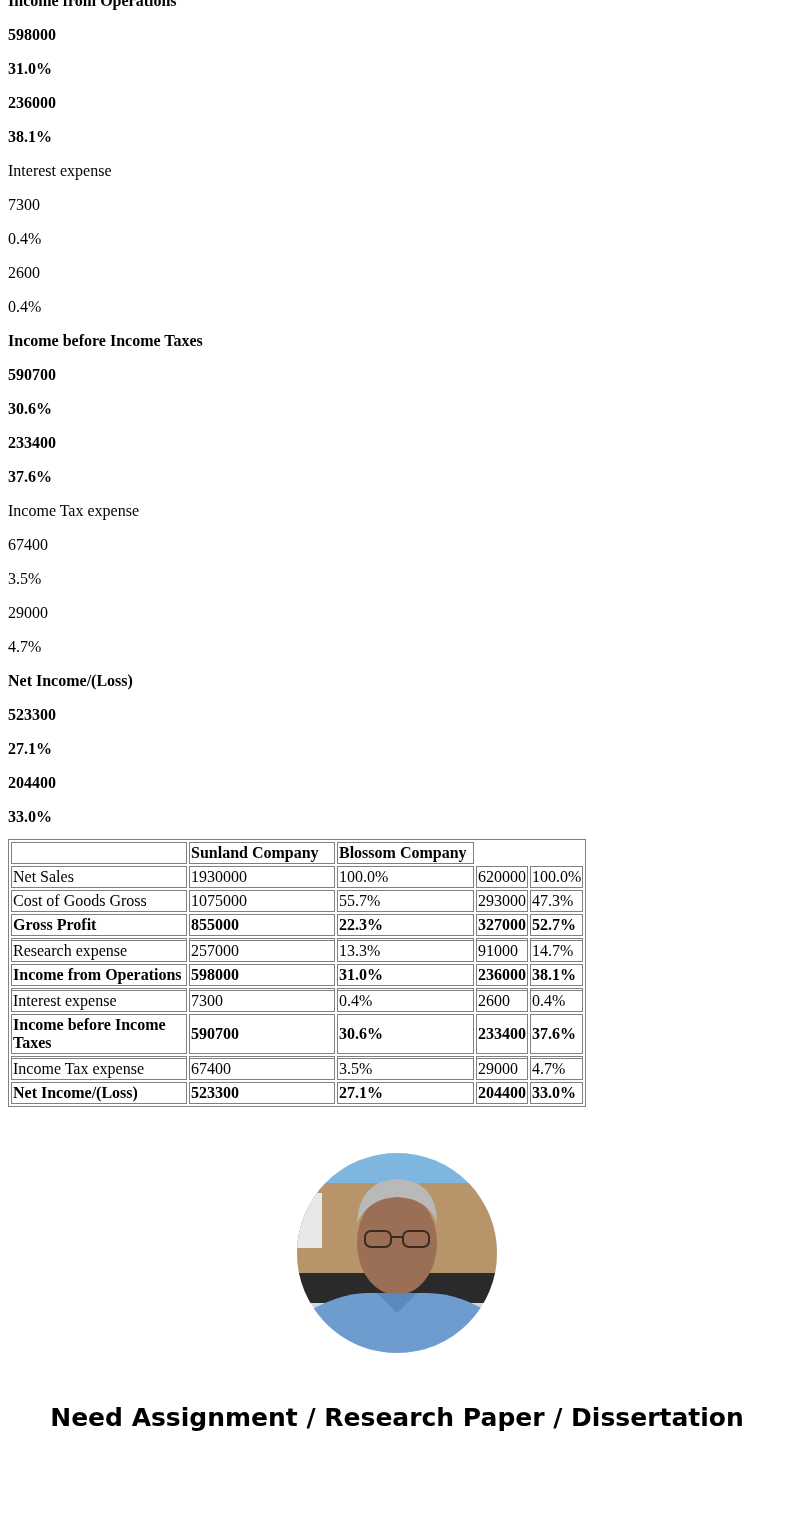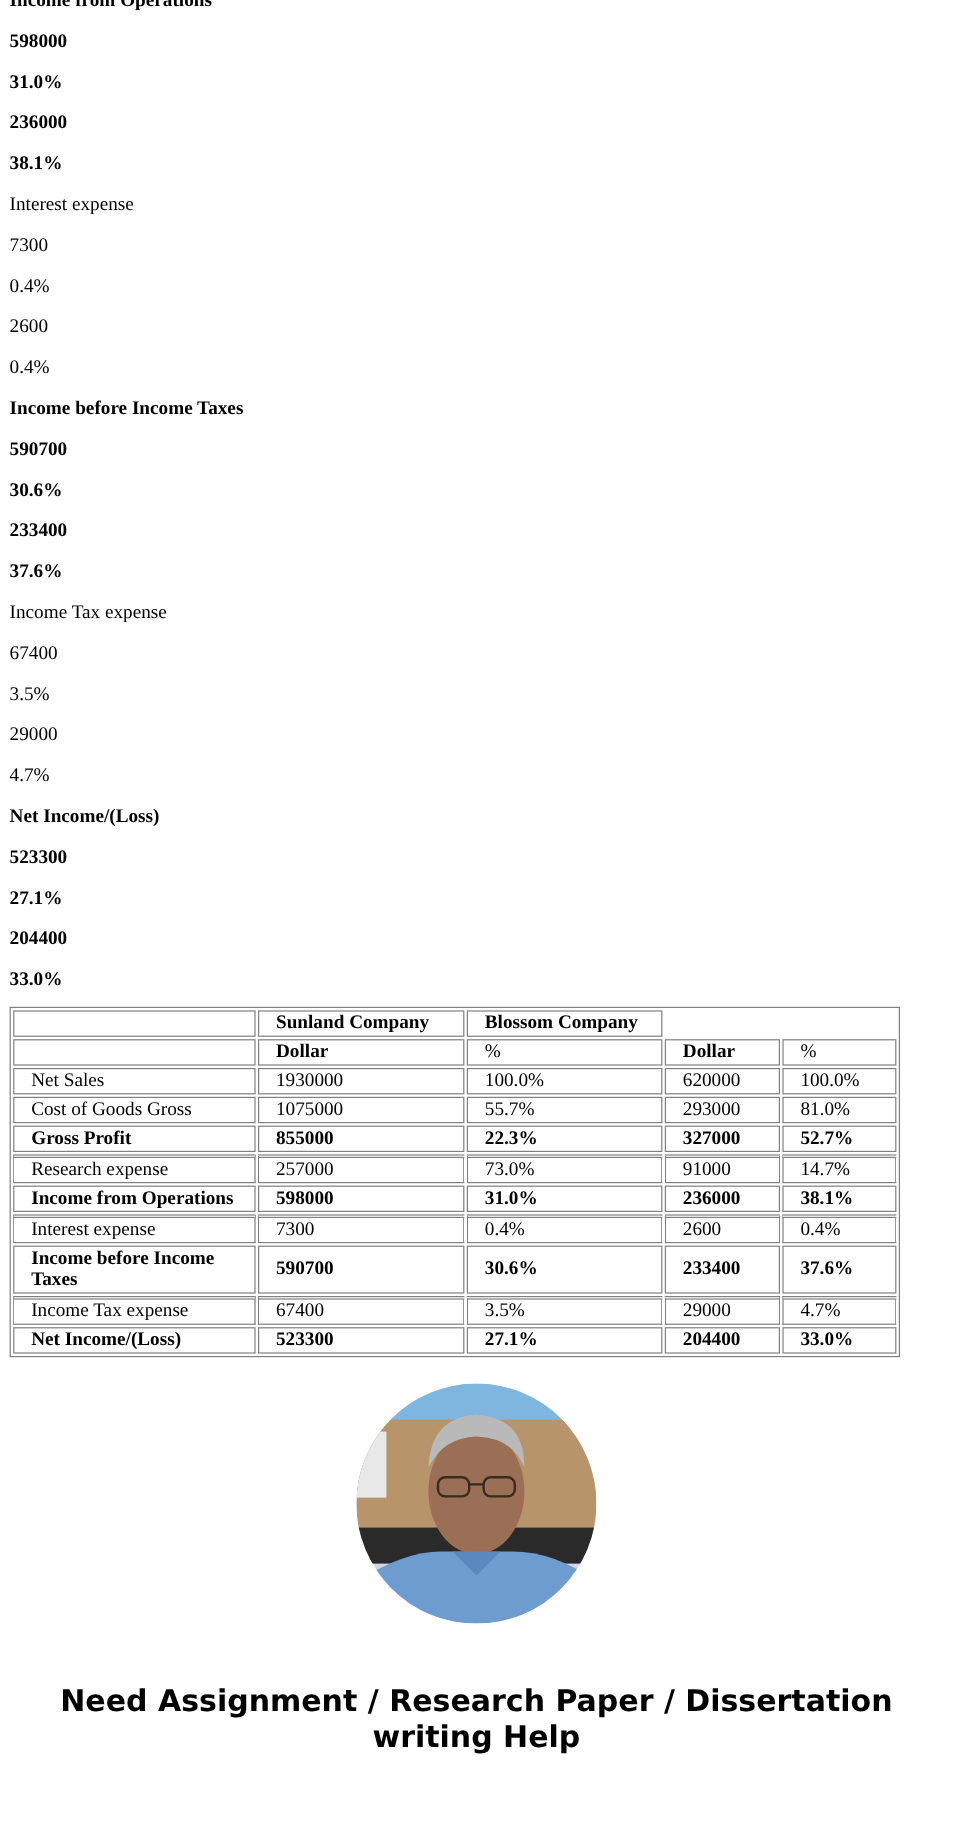--- a/index.html
+++ b/index.html
@@ -10,21 +10,21 @@
   .stack { position: absolute; left: 8px; top: -16px; }
   .stack p { margin: 0; height: 34px; line-height: 34px; font-size: 16px; white-space: nowrap; }
   .stack p.b { font-weight: bold; }
 
   table.fin {
     position: absolute; left: 8px; top: 839px;
     border: 1px solid #808080; border-collapse: separate; border-spacing: 2px;
     font-family: "Liberation Serif", serif; font-size: 16px;
   }
   table.fin td {
-    border: 1px solid #808080; padding: 1px 14px; line-height: 18px; vertical-align: middle;
+    border: 1px solid #808080; padding: 1px 1px; line-height: 18px; vertical-align: middle;
   }
   table.fin td.empty-corner { border: none; }
   table.fin tr.bold td { font-weight: bold; }
   table.fin tr.sep td { border-top: 3px double #808080; }
   .c0 { width: 172px; }
   .c1 { width: 142px; }
   .c2 { width: 133px; }
   .c3 { width: 66px; }
   .c4 { width: 65px; }
   .lh2 { line-height: 18px; }
@@ -72,51 +72,44 @@
 
 <table class="fin">
   <tbody>
       <tr>
     <td class="c0">&nbsp;</td>
     <td class="c1" style="font-weight:bold">Sunland Company</td>
     <td class="c2" style="font-weight:bold">Blossom Company</td>
     <td class="empty-corner" colspan="2"></td>
   </tr>
   <tr>
-    <td class="c0">&nbsp;</td>
-    <td class="c1" style="font-weight:bold">Dollar</td>
-    <td class="c2">%</td>
-    <td class="c3" style="font-weight:bold">Dollar</td>
-    <td class="c4">%</td>
-  </tr>
-  <tr>
     <td>Net Sales</td>
     <td>1930000</td>
     <td>100.0%</td>
     <td>620000</td>
     <td>100.0%</td>
   </tr>
   <tr>
     <td>Cost of Goods Gross</td>
     <td>1075000</td>
     <td>55.7%</td>
     <td>293000</td>
-    <td>81.0%</td>
+    <td>47.3%</td>
   </tr>
   <tr class="bold">
     <td>Gross Profit</td>
     <td>855000</td>
     <td>22.3%</td>
     <td>327000</td>
     <td>52.7%</td>
   </tr>
   <tr class="sep">
     <td>Research expense</td>
     <td>257000</td>
-    <td>73.0%</td>
+    <td>13.3%</td>
     <td>91000</td>
     <td>14.7%</td>
   </tr>
   <tr class="bold">
     <td>Income from Operations</td>
     <td>598000</td>
     <td>31.0%</td>
     <td>236000</td>
     <td>38.1%</td>
   </tr>
@@ -162,14 +155,13 @@
     <path d="M60 70 Q62 28 100 26 Q140 28 140 70 Q130 45 100 44 Q72 45 60 70 Z" fill="#b9b9b9"></path>
     <rect x="68" y="78" width="26" height="16" rx="6" fill="none" stroke="#3a2a20" stroke-width="2"></rect>
     <rect x="106" y="78" width="26" height="16" rx="6" fill="none" stroke="#3a2a20" stroke-width="2"></rect>
     <line x1="94" y1="84" x2="106" y2="84" stroke="#3a2a20" stroke-width="2"></line>
     <path d="M80 140 L100 160 L120 140" fill="#5b88bd"></path>
   </svg>
 </div>
 
 <div class="cta">
   <div>Need Assignment / Research Paper / Dissertation</div>
-  <div>writing Help</div>
 </div>
 
 </body></html>

